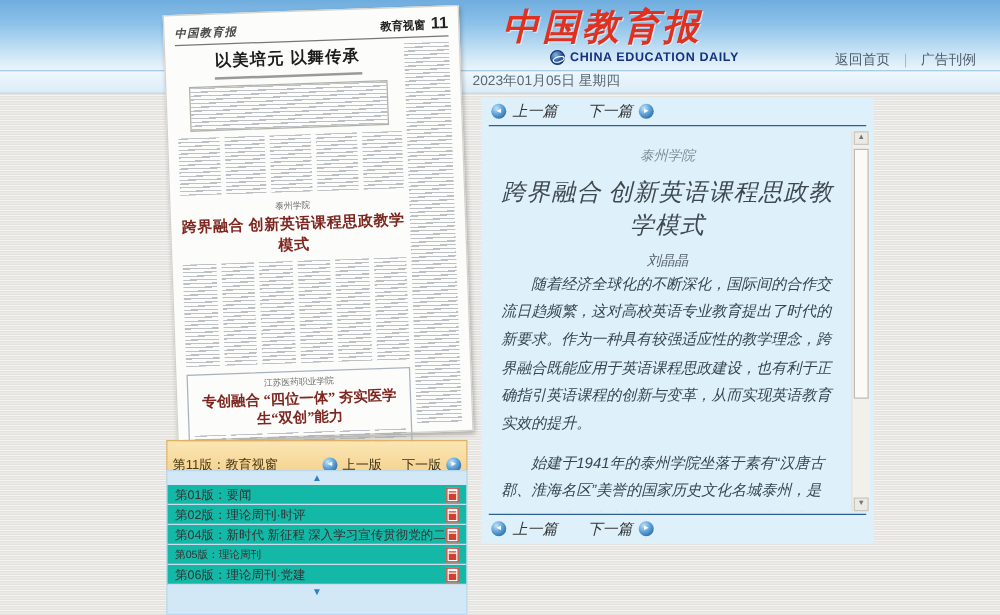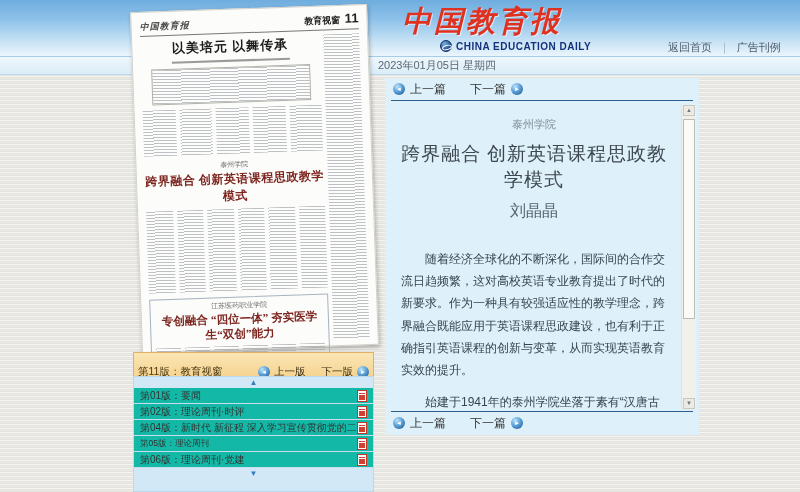--- a/index.html
+++ b/index.html
@@ -24,34 +24,34 @@
     border:1px solid #fff;border-radius:50%;transform:rotate(-15deg);}
   .top-links{position:absolute;left:668px;top:40px;font-size:11px;color:#4e5d6b;display:flex;gap:7px;}
   .top-links .lnk{cursor:pointer;}
   .top-links .sep{color:#9ab0c2;}
   
   .date-bar{position:absolute;left:0;top:56px;width:800px;height:19px;box-sizing:border-box;
     background:linear-gradient(180deg,#eef7fd,#dcedf8);
     border-top:1px solid #a6cce8;border-bottom:1px solid #bcd9ee;
     font-size:11px;color:#5a6771;line-height:17px;padding-left:378px;}
   
-  .panel{position:absolute;left:385px;top:78px;width:314px;height:357px;background:#def0fa;}
+  .panel{position:absolute;left:385px;top:78px;width:314px;height:357px;background:#def0fa;font-style:italic;}
   .nav-row{display:flex;align-items:center;gap:5px;font-size:12px;color:#333;height:22px;padding-left:8px;}
   .nav-row .lbl{cursor:pointer;}
   .nav-row .gap{width:14px;}
   .rule{border-top:1px solid #2e5f8e;margin:0 6px;}
   .g-icon{width:12px;height:12px;border-radius:50%;display:inline-flex;align-items:center;justify-content:center;
     background:radial-gradient(circle at 35% 30%,#bfe3f7 0%,#5aa0d8 45%,#184f86 100%);
     color:#fff;font-size:6px;line-height:1;cursor:pointer;}
   .art-scroll{position:absolute;left:0;top:27px;right:24px;bottom:26px;overflow:hidden;
     padding:0 8px 0 16px;}
   .kicker{text-align:center;font-size:11px;color:#7e8c98;margin-top:12px;}
   .art-title{text-align:center;font-family:"Liberation Serif","DejaVu Serif",serif;
     font-size:19px;font-weight:400;color:#3d484f;letter-spacing:1px;margin:9px 0 8px;}
-  .author{text-align:center;font-size:16px;color:#55616b;margin-bottom:26px;}
+  .author{text-align:center;font-size:11px;color:#55616b;margin-bottom:0;}
   .art-p{font-size:12px;line-height:1.85;color:#37454f;text-indent:2em;margin:0 0 10px;}
   
   .sbar{position:absolute;top:27px;right:3px;bottom:26px;width:14px;background:#f1f0ea;
     border-left:1px solid #e2e1da;}
   .sbtn{position:absolute;left:1px;width:12px;height:11px;background:#eceae2;border:1px solid #c9c8c0;
     box-sizing:border-box;color:#6b7680;font-size:6px;text-align:center;line-height:9px;cursor:pointer;}
   .sbtn.up{top:0;} .sbtn.down{bottom:0;}
   .sthumb{position:absolute;left:1px;top:14px;width:12px;height:200px;background:#fbfaf6;
     border:1px solid #bdbcb4;box-sizing:border-box;cursor:pointer;}
   .panel .bottom-rule{position:absolute;left:6px;right:6px;bottom:23px;border-top:1px solid #2e5f8e;}

